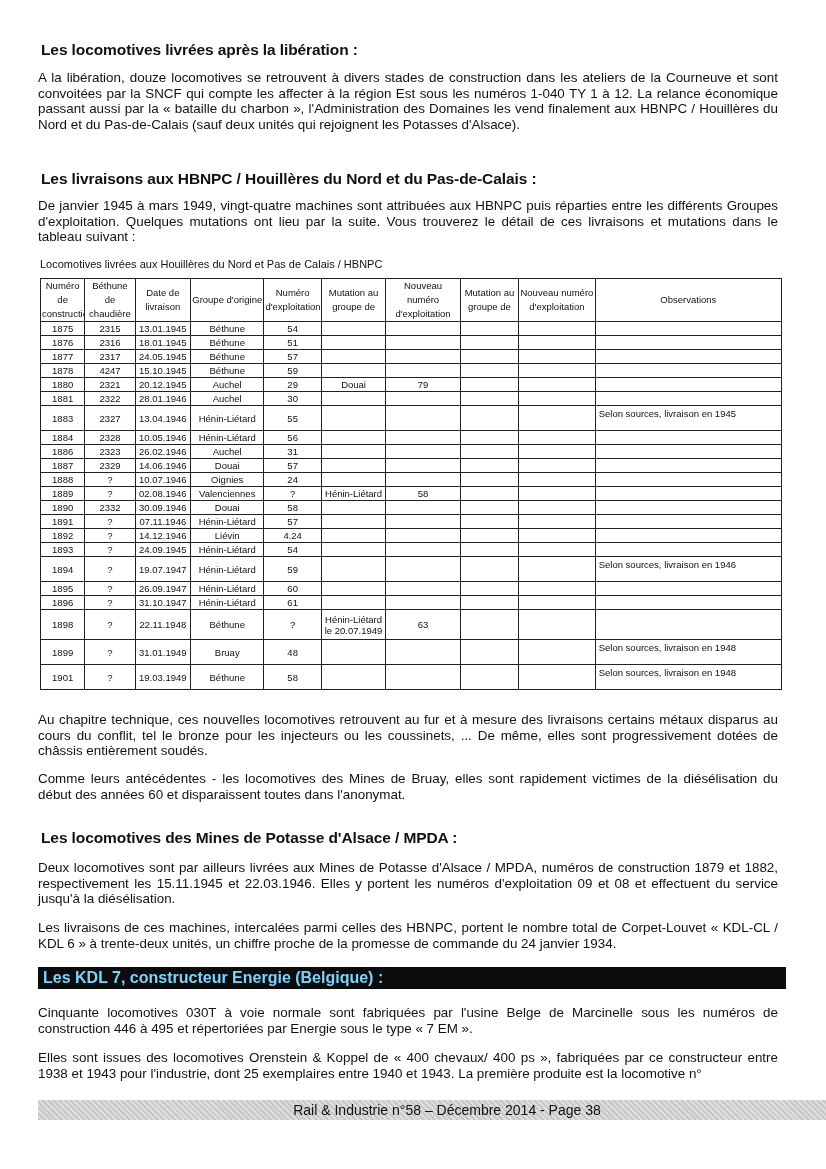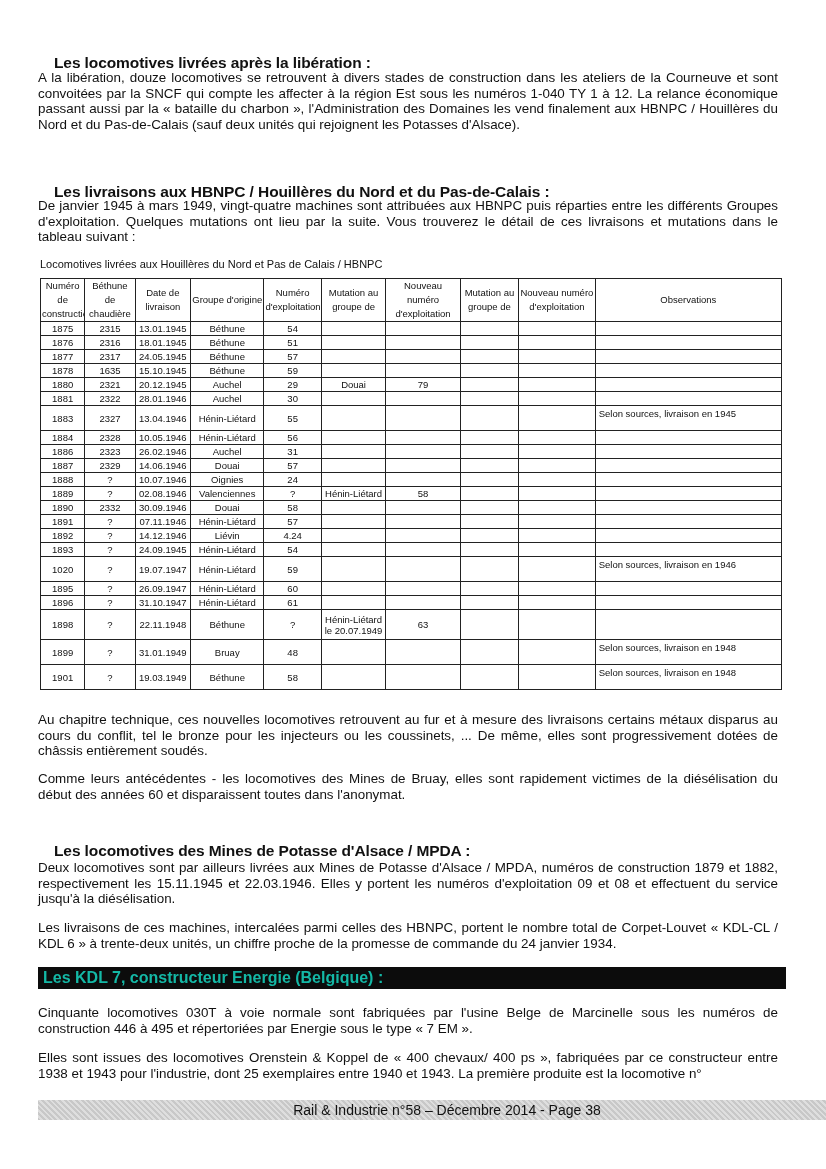--- a/index.html
+++ b/index.html
@@ -2,21 +2,21 @@
 <html><head>
   <meta charset="utf-8">
   <style>
     html, body { margin: 0; padding: 0; background: #ffffff; }
     body {
       width: 826px; height: 1169px; position: relative; overflow: hidden;
       font-family: "Liberation Sans", sans-serif; color: #111;
     }
     .page { position: absolute; left: 38px; top: 0; width: 748px; }
     h2.sec {
-      position: absolute; left: 0; margin: 16px;
+      position: absolute; left: 0; margin: 3px;
       font-size: 15.5px; font-weight: bold; letter-spacing: -0.1px;
     }
     p.para {
       position: absolute; left: 0; width: 740px; margin: 0;
       font-size: 13.4px; line-height: 15.5px; text-align: justify;
     }
     .tbl-title {
       position: absolute; left: 2px; top: 258px; font-size: 11px; white-space: nowrap;
     }
     table.loco {
@@ -29,21 +29,21 @@
       overflow: hidden; white-space: nowrap; line-height: 11px;
     }
     table.loco th { height: 33px; white-space: normal; line-height: 14px; }
     table.loco td { height: 11px; }
     table.loco tr.tall td { height: 22px; }
     table.loco tr.xtall td { height: 27px; }
     table.loco td.wrap { white-space: normal; line-height: 11px; }
     table.loco td.obs { text-align: left; padding-left: 3px; vertical-align: top; padding-top: 2px; }
     .banner {
       position: absolute; left: 0; top: 967px; width: 748px; height: 22px;
-      background: #0c0c0c; color: #14b8a6;
+      background: #0c0c0c; color: #7dd3fc;
       font-size: 16px; font-weight: bold; line-height: 22px; padding-left: 5px; box-sizing: border-box;
     }
     .footer {
       position: absolute; left: 0; top: 1100px; width: 748px; height: 20px;
       background: repeating-linear-gradient(45deg, #c8c8c8 0 2px, #dedede 2px 4px);
       font-size: 14px; line-height: 20px; text-align: center; padding-left: 45px;
     }
     .footer span { position: relative; left: -10px; }
   </style>
 </head>
@@ -118,21 +118,21 @@
           <td>Béthune</td>
           <td>57</td>
           <td></td>
           <td></td>
           <td></td>
           <td></td>
           <td class="obs"></td>
         </tr>
         <tr>
           <td>1878</td>
-          <td>1635</td>
+          <td>4247</td>
           <td>15.10.1945</td>
           <td>Béthune</td>
           <td>59</td>
           <td></td>
           <td></td>
           <td></td>
           <td></td>
           <td class="obs"></td>
         </tr>
         <tr>
@@ -273,21 +273,21 @@
           <td>24.09.1945</td>
           <td>Hénin-Liétard</td>
           <td>54</td>
           <td></td>
           <td></td>
           <td></td>
           <td></td>
           <td class="obs"></td>
         </tr>
         <tr class="tall">
-          <td>1020</td>
+          <td>1894</td>
           <td>?</td>
           <td>19.07.1947</td>
           <td>Hénin-Liétard</td>
           <td>59</td>
           <td></td>
           <td></td>
           <td></td>
           <td></td>
           <td class="obs">Selon sources, livraison en 1946</td>
         </tr>

